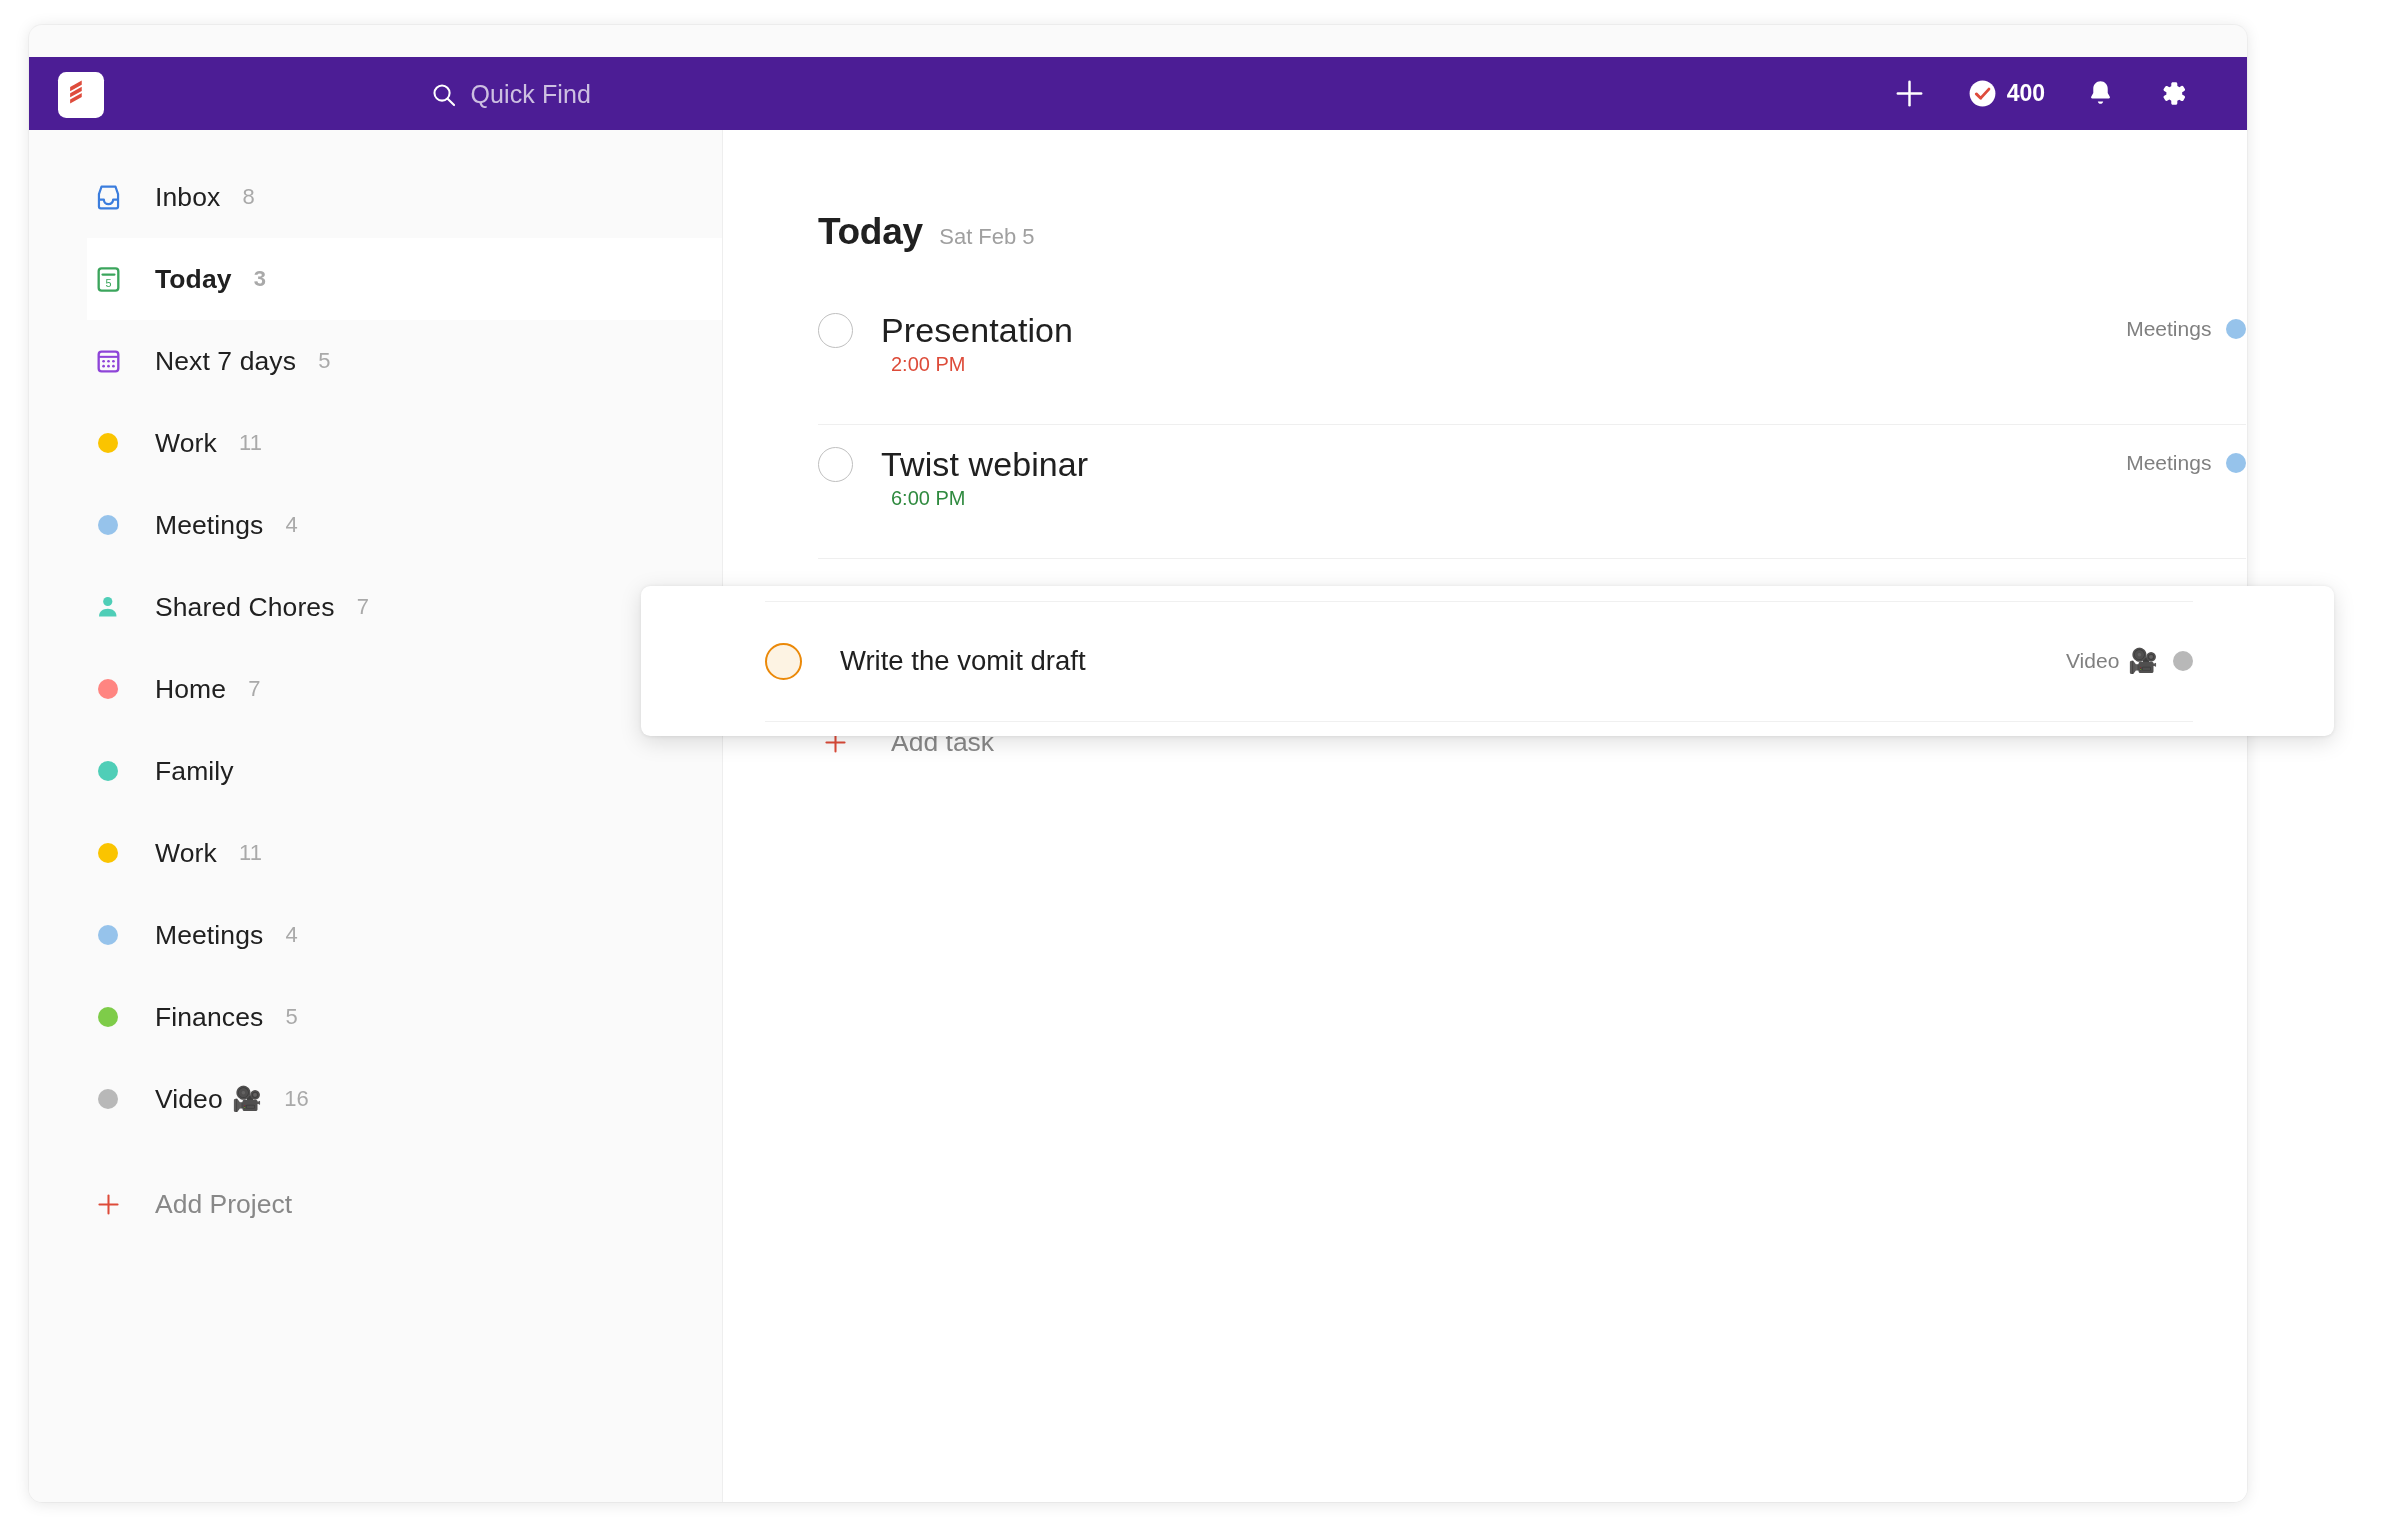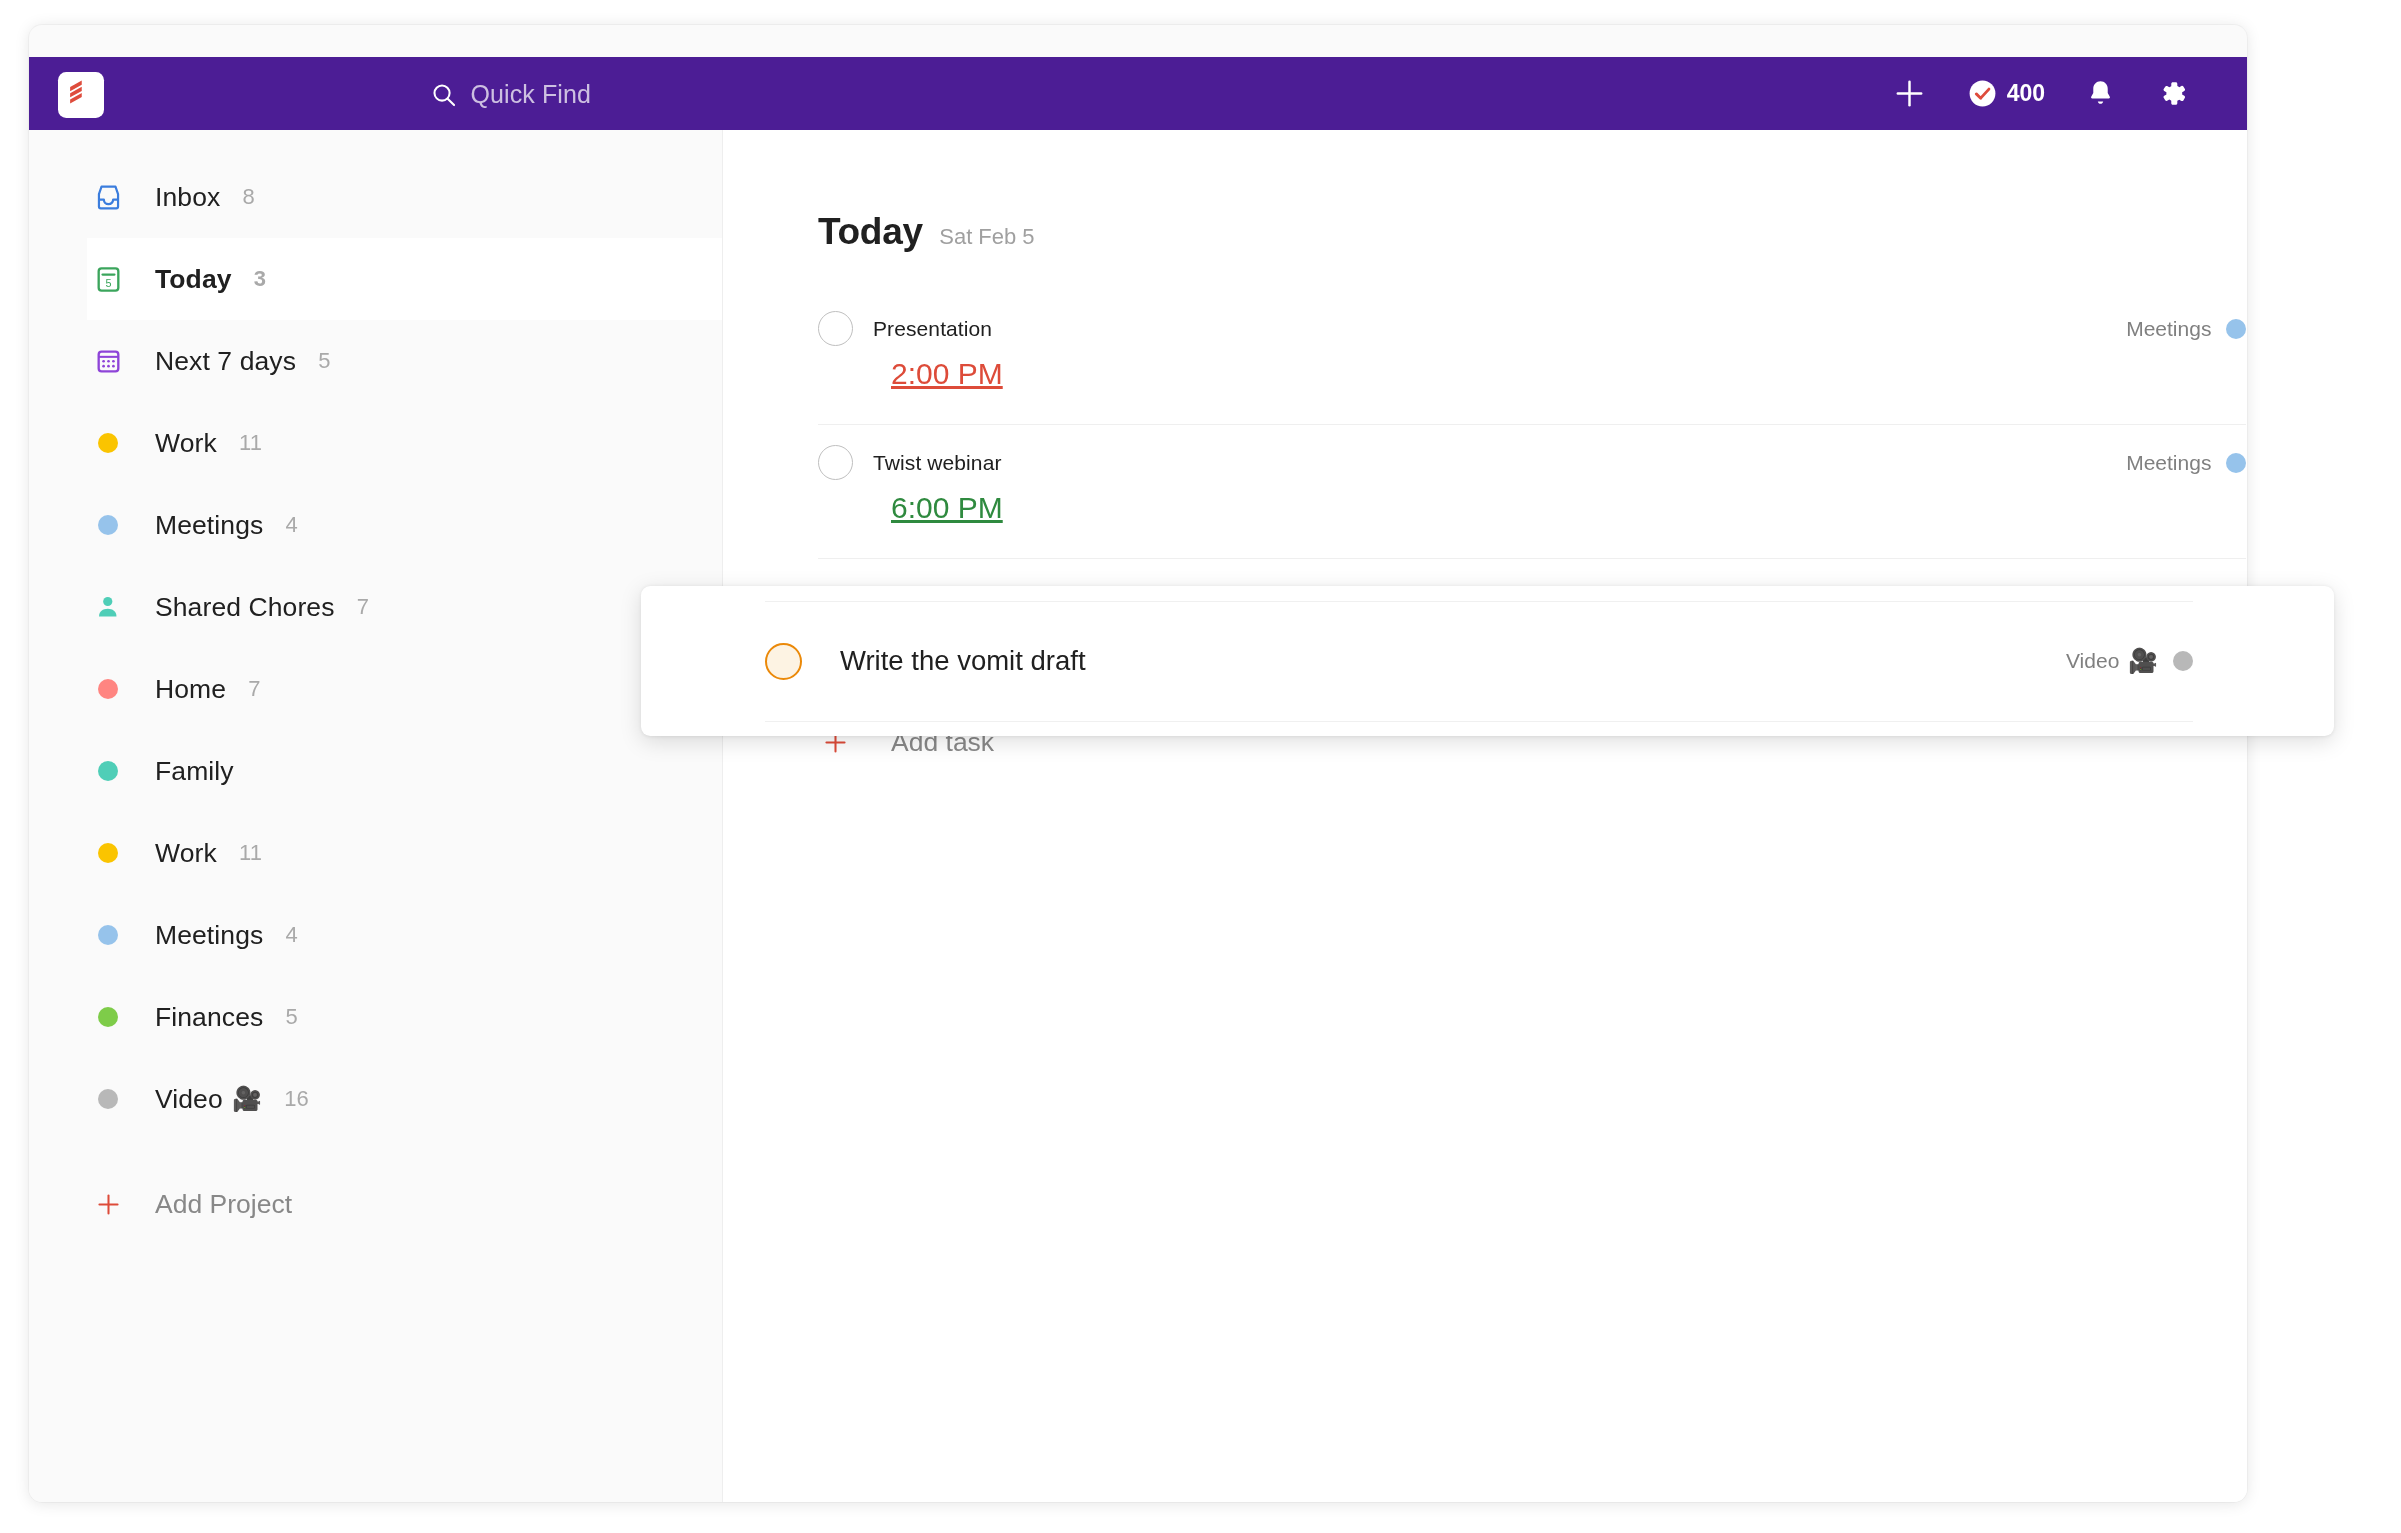--- a/index.html
+++ b/index.html
@@ -182,36 +182,35 @@
   .task-main { display: flex; align-items: center; }
   .checkbox {
     width: 35px; height: 35px;
     border: 1.8px solid #bfbfbf;
     border-radius: 50%;
     flex: 0 0 35px;
     cursor: pointer;
     background: #ffffff;
   }
   .task-title {
-    margin-left: 20px;
-    font-size: 21px;
+    margin-left: 28px;
+    font-size: 34px;
     color: #202020;
     letter-spacing: 0.1px;
   }
   .task-right {
     position: absolute;
     right: 0; top: 26px;
     display: flex; align-items: center; gap: 14.6px;
   }
   .project-name { font-size: 21px; color: #808080; display:flex; align-items:center; gap:9.2px; }
   .task-due {
     margin-left: 73px;
-    margin-top: 11px;
-    font-size: 30px;
-    text-decoration: underline;
+    margin-top: 3px;
+    font-size: 20px;
   }
   .due-overdue { color: #dd4b39; }
   .due-ok { color: #2f8a3f; }
 
   .add-task {
     display: flex; align-items: center;
     margin-top: 31px;
     cursor: pointer;
   }
   .add-task .plus-wrap { width: 35px; flex: 0 0 35px; display:flex; align-items:center; justify-content:center; }

